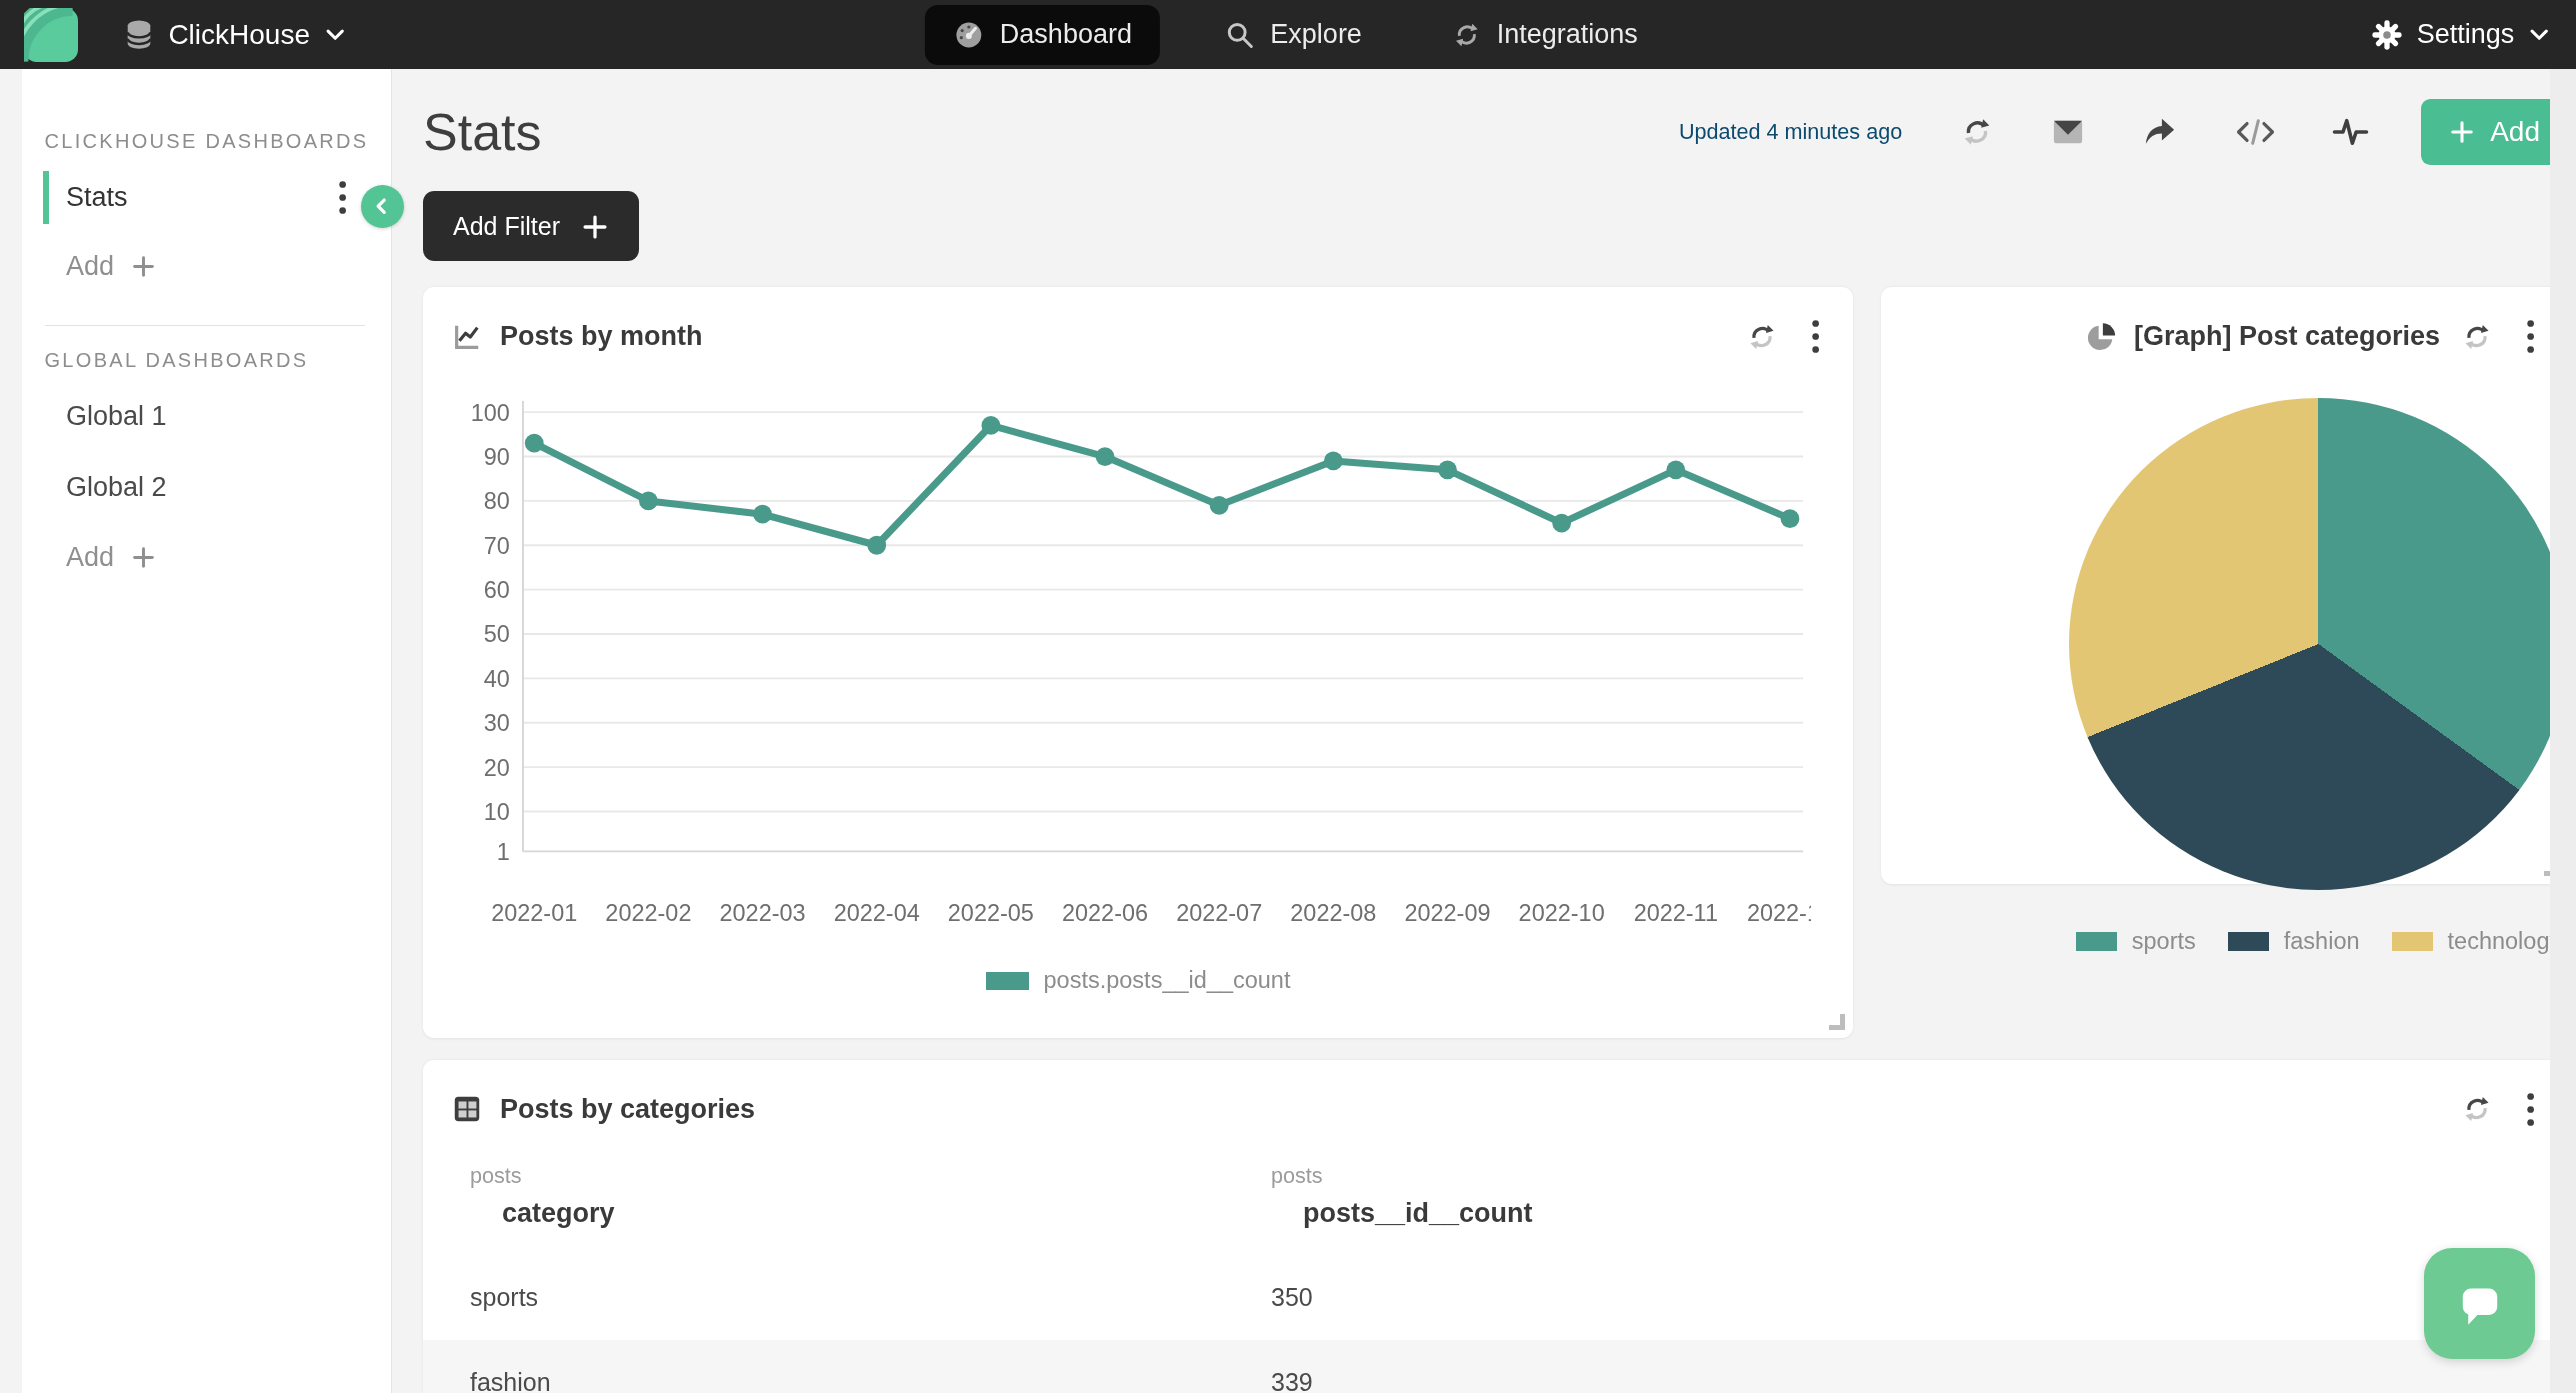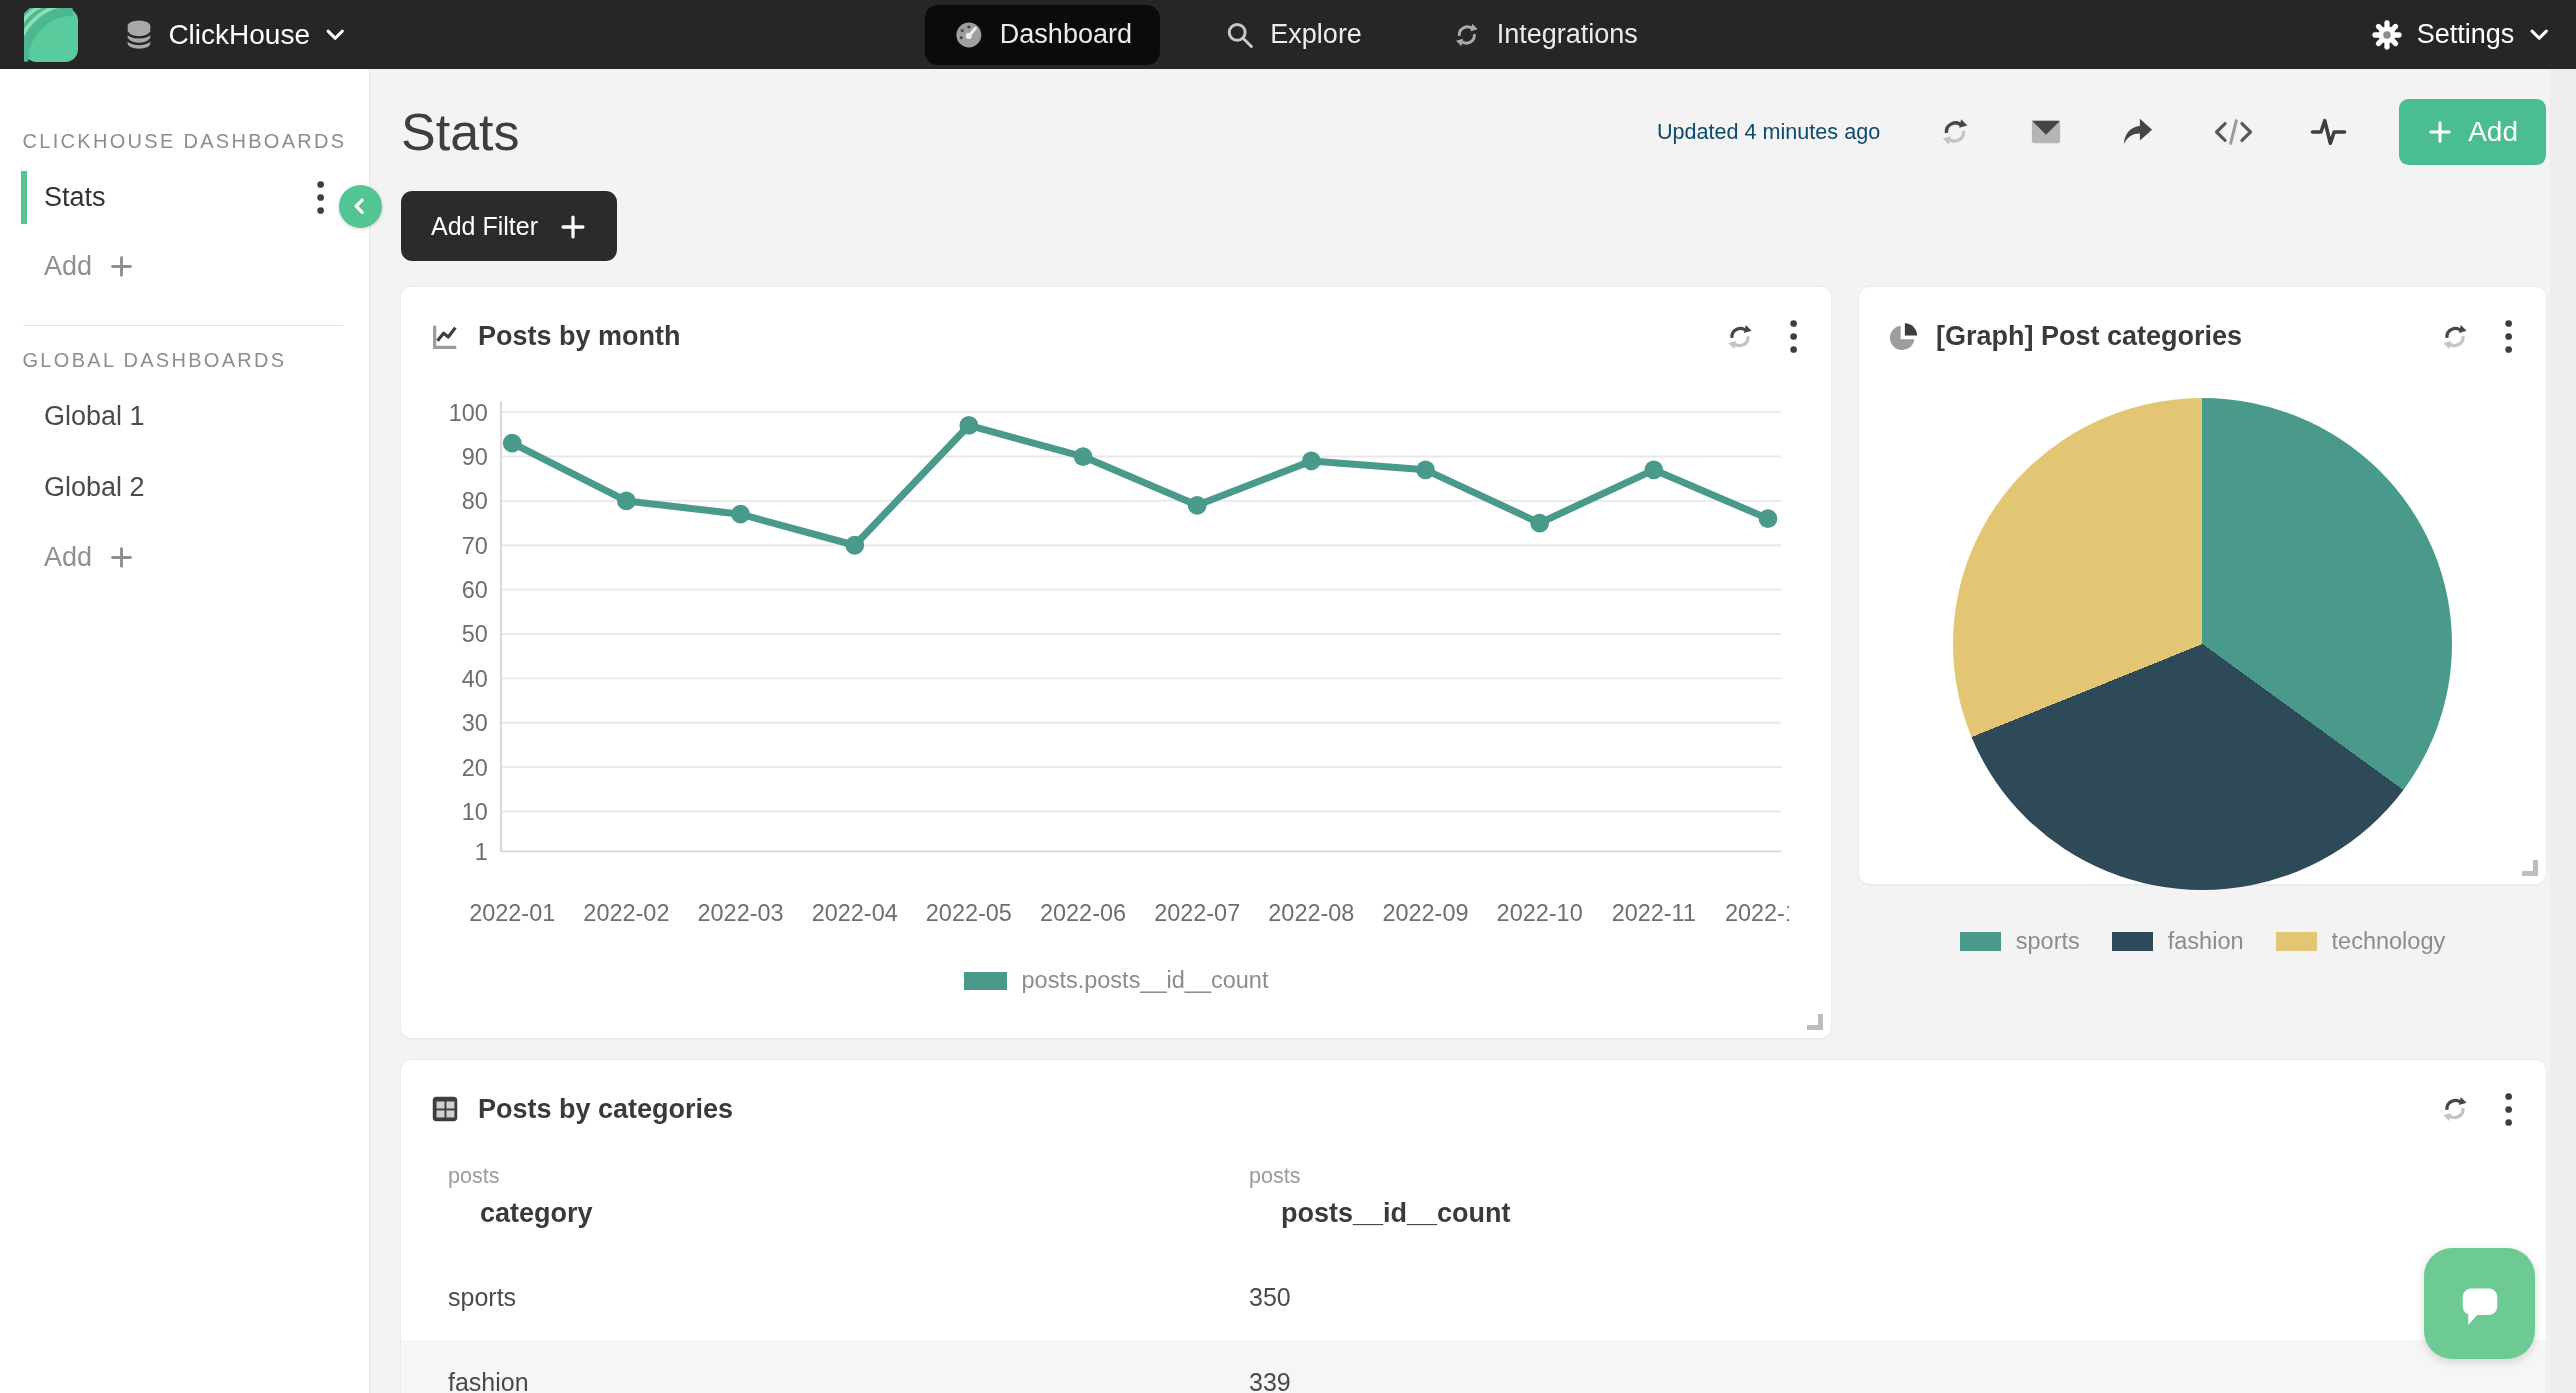--- a/index.html
+++ b/index.html
@@ -17,21 +17,21 @@
     display:flex; align-items:center; gap:41px;padding-left:11px; }
   .tab { display:flex; align-items:center; gap:15px; color:#ececec;
     font-size:27px; padding:14px 24.4px; border-radius:13px; cursor:pointer; }
   .tab.active { background:#0b0b0b; padding:14px 28px; }
   .settings { margin-left:auto; display:flex; align-items:center; gap:13px;
     color:#fff; font-size:27px; cursor:pointer; }
 
   
   .shell { display:flex; height:1324px; }
   .sidebar { position:relative; width:370px; background:#fff;
-    border-right:0.9px solid #e4e4e4; padding-top:38px; flex:0 0 370px; }
+    border-right:0.9px solid #e4e4e4; padding-top:38px; flex:0 0 370px;margin-left:22px; }
   .collapse-btn { position:absolute; top:116px; right:-13px; width:43px; height:43px;
     border-radius:50%; background:#53c493; border:none; display:flex; align-items:center;
     justify-content:center; cursor:pointer; box-shadow:0 0.9px 3.8px rgba(0,0,0,.18); z-index:5; }
   .section-title { font-size:20px; letter-spacing:2.3px; color:#8d8d8d;
     margin:22.5px 0 9.4px 22.5px; font-weight:400; }
   .side-item { position:relative; display:flex; align-items:center; height:71px;
     padding-left:44px; font-size:27px; color:#4a4a4a; cursor:pointer; }
   .side-item.active::before { content:""; position:absolute; left:20.7px; top:9.4px;
     bottom:9.4px; width:6.6px; background:#53c493; }
   .side-item.active { color:#333; }
@@ -65,21 +65,21 @@
   .card-tools { margin-left:auto; display:flex; align-items:center; gap:24.4px; }
 
   .line-card { width:1430px; height:751px; }
   .chart-wrap { padding:7.5px 26px 0 17px; }
   .tick { font-size:25px; fill:#6e6e6e; font-family:"Liberation Sans","DejaVu Sans",sans-serif; }
   .legend-row { display:flex; justify-content:center; align-items:center; gap:15px; margin-top:0; }
   .legend-item { display:inline-flex; align-items:center; gap:15px; cursor:pointer; }
   .swatch { width:43px; height:18px; display:inline-block; }
   .legend-label { font-size:23.5px; color:#8c8c8c; }
 
-  .pie-card { flex:1; height:597px; display:flex; flex-direction:column; }
+  .pie-card { flex:1; height:597px; display:flex; flex-direction:column;align-items:flex-end; }
   .pie-zone { flex:1; display:flex; flex-direction:column; align-items:center; }
   .pie { width:499px; height:492px; border-radius:50%; margin-top:20.7px; }
   .pie-legend { display:flex; justify-content:center; gap:32px; margin-top:38px; }
   .pie-legend .swatch { width:41px; height:19px; }
 
   .table-card { margin-top:21.6px; width:2145px; height:648px; }
   .t-headcells { display:grid; grid-template-columns:801px 1fr; padding:13px 47px 0 47px; }
   .t-group { font-size:21.6px; color:#9c9c9c; }
   .t-field { font-size:27px; font-weight:700; color:#3a3a3a; margin-top:9.4px; padding-bottom:26px;margin-left:32px; }
   .t-row { display:grid; grid-template-columns:801px 1fr; padding:28px 47px;

